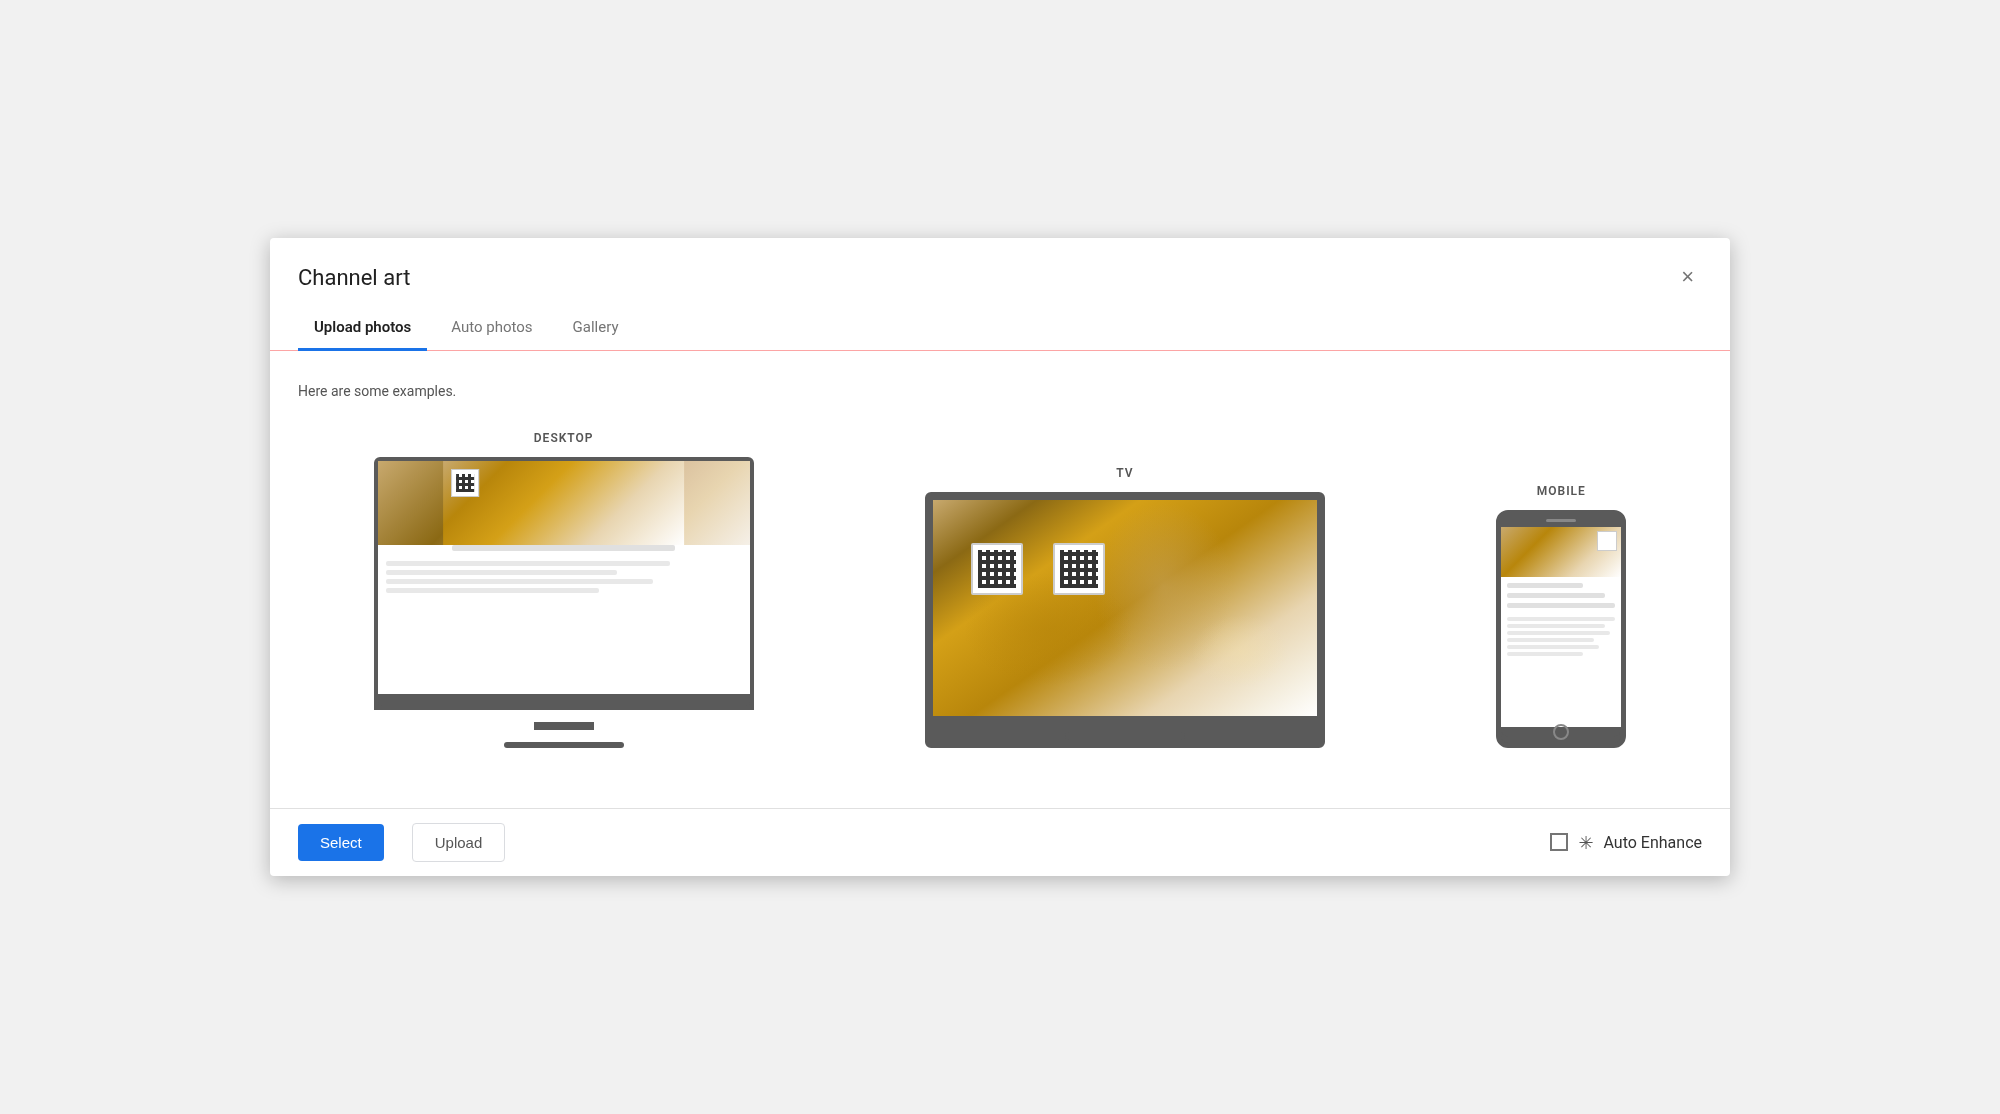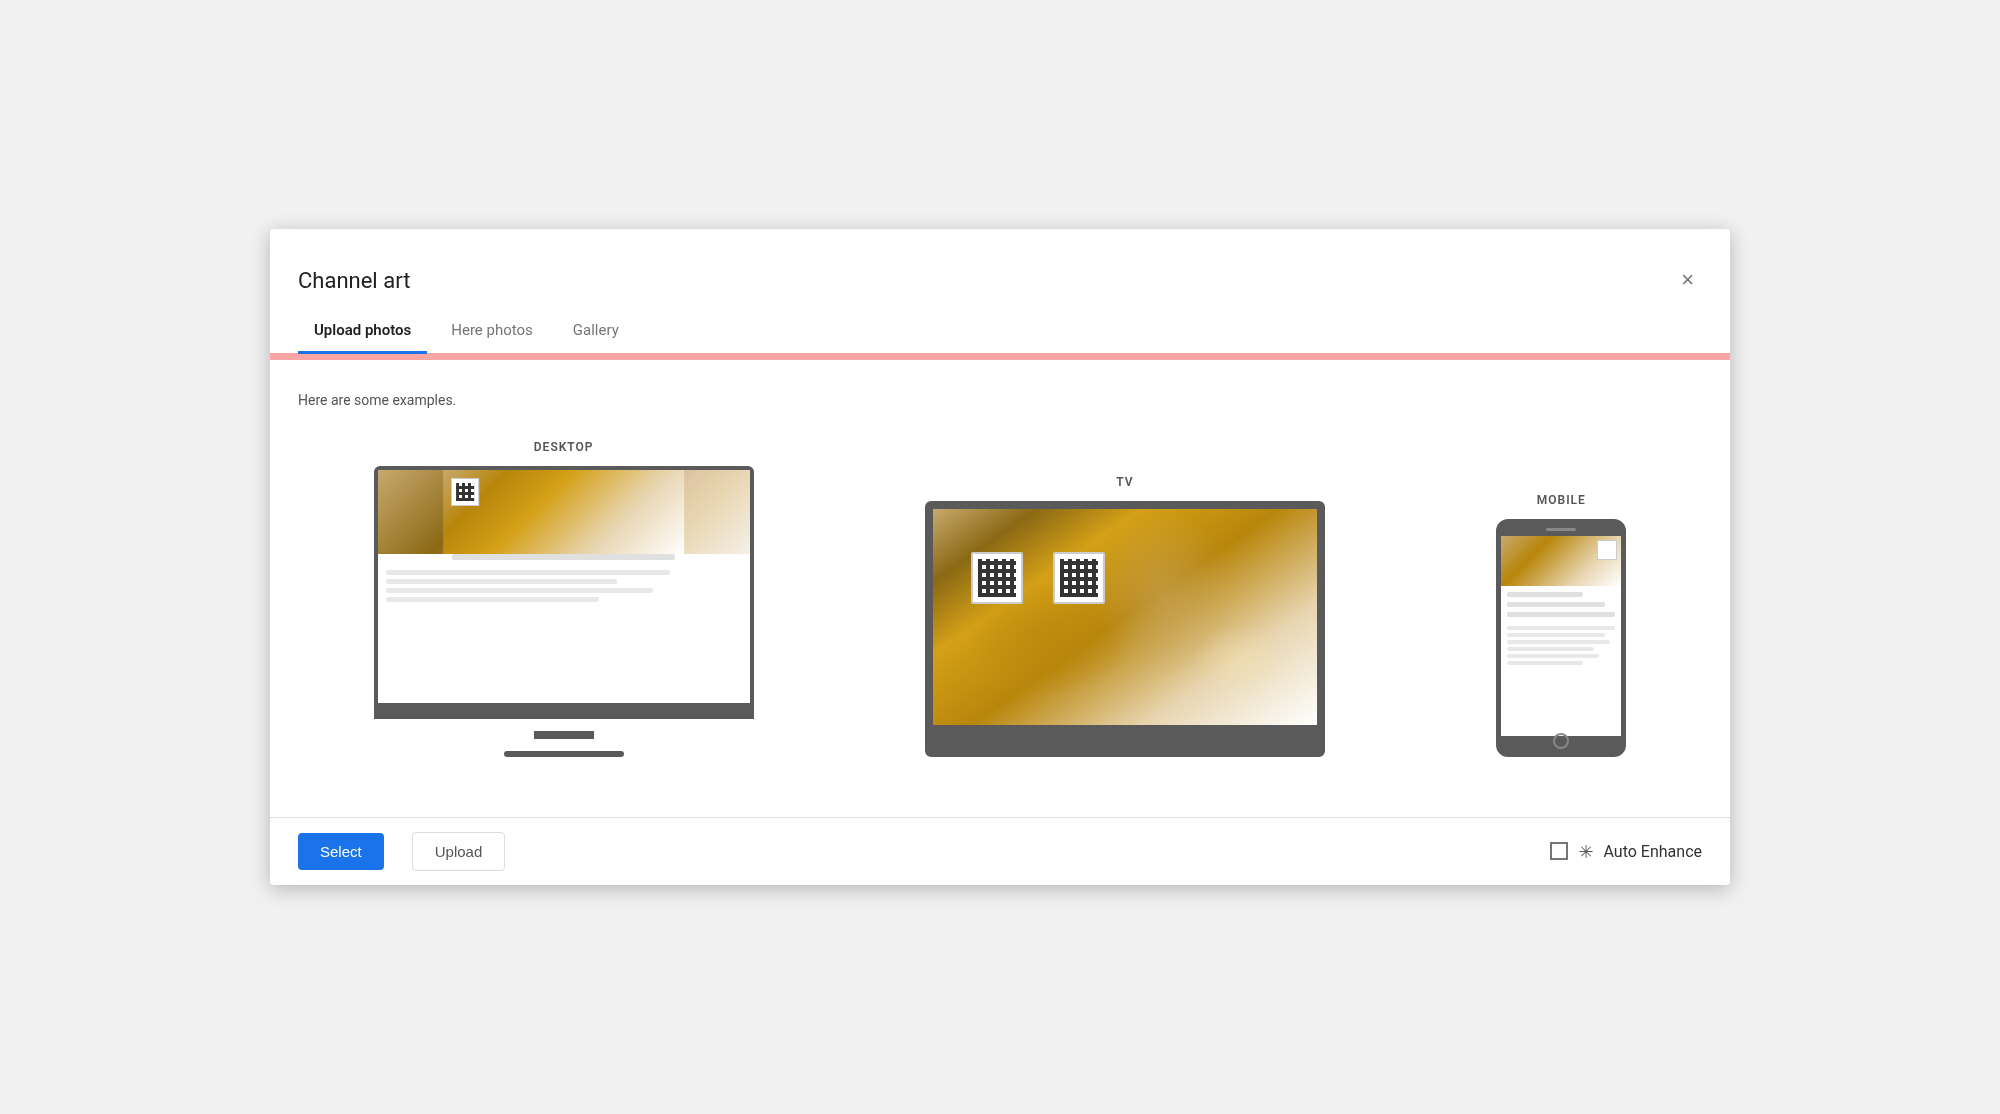--- a/index.html
+++ b/index.html
@@ -18,41 +18,41 @@
       border-radius: 4px;
       box-shadow: 0 4px 20px rgba(0,0,0,0.25);
       display: flex;
       flex-direction: column;
       overflow: hidden;
     }
     .dialog-header {
       display: flex;
       align-items: center;
       justify-content: space-between;
-      padding: 36px 28px 0 28px;
+      padding: 24px 28px 0 28px;
     }
     .dialog-title {
       font-size: 22px;
       font-weight: 400;
       color: #212121;
     }
     .close-btn {
       background: none;
       border: none;
       cursor: pointer;
       font-size: 22px;
       color: #757575;
       padding: 4px 8px;
       line-height: 1;
     }
     .tabs {
       display: flex;
       padding: 0 28px;
       margin-top: 14px;
-      border-bottom: 7px solid #fca5a5;
+      border-bottom: 1px solid #fca5a5;
     }
     .tab {
       padding: 12px 16px;
       font-size: 15px;
       color: #757575;
       cursor: pointer;
       border-bottom: 3px solid transparent;
       margin-bottom: -1px;
       white-space: nowrap;
     }
@@ -403,21 +403,21 @@
 
 <div class="dialog">
 
   <div class="dialog-header">
     <span class="dialog-title">Channel art</span>
     <button class="close-btn">×</button>
   </div>
 
   <div class="tabs">
     <div class="tab active">Upload photos</div>
-    <div class="tab">Here photos</div>
+    <div class="tab">Auto photos</div>
     <div class="tab">Gallery</div>
   </div>
 
   <div class="dialog-body">
     <div class="sub-heading">Here are some examples.</div>
 
     <div class="devices-row">
 
       <div class="device-col">
         <div class="device-label">DESKTOP</div>

